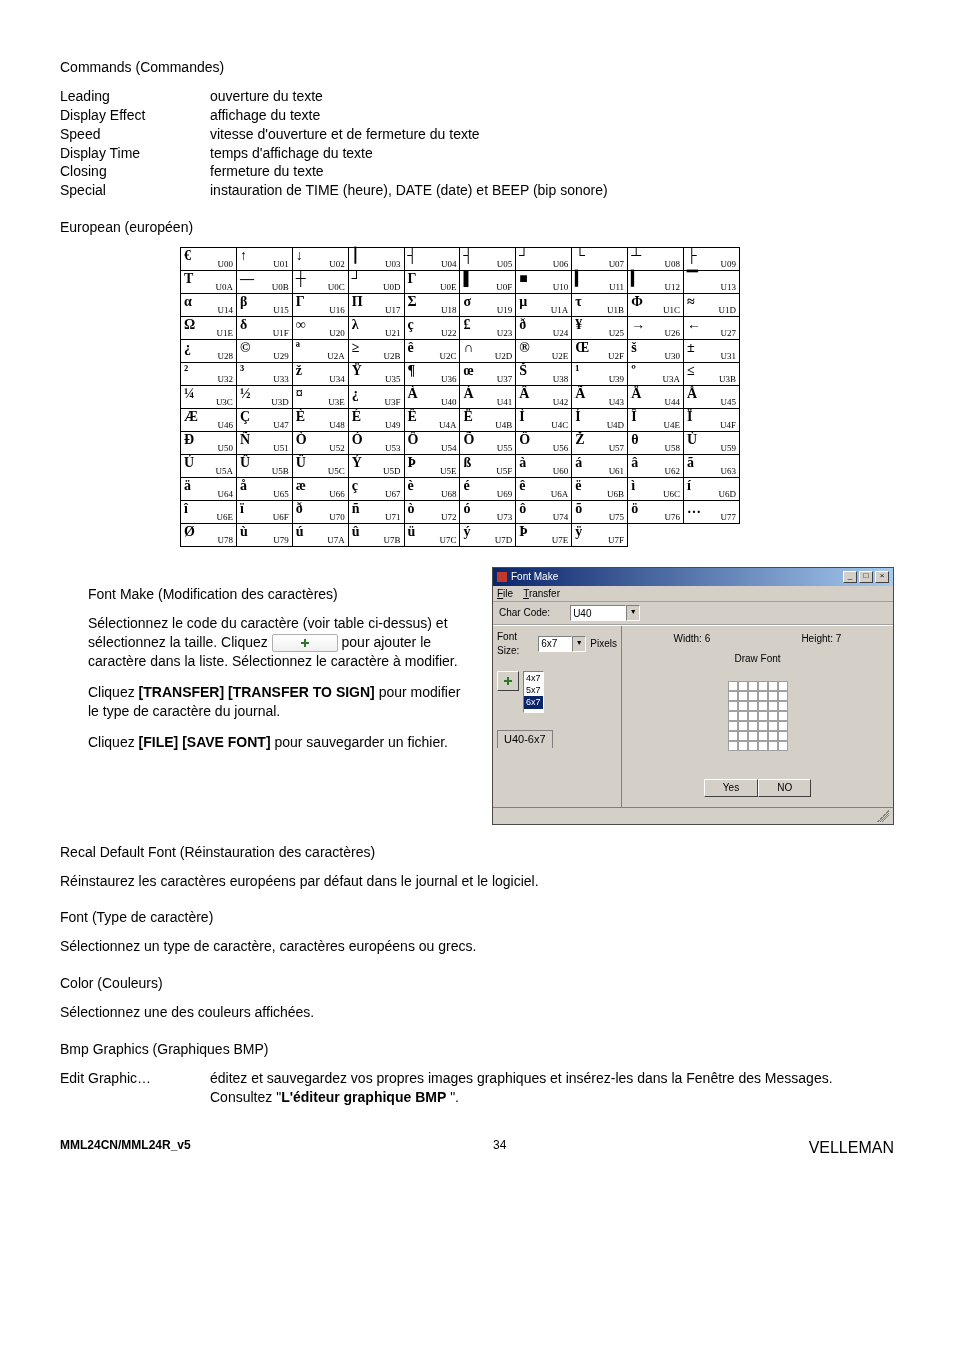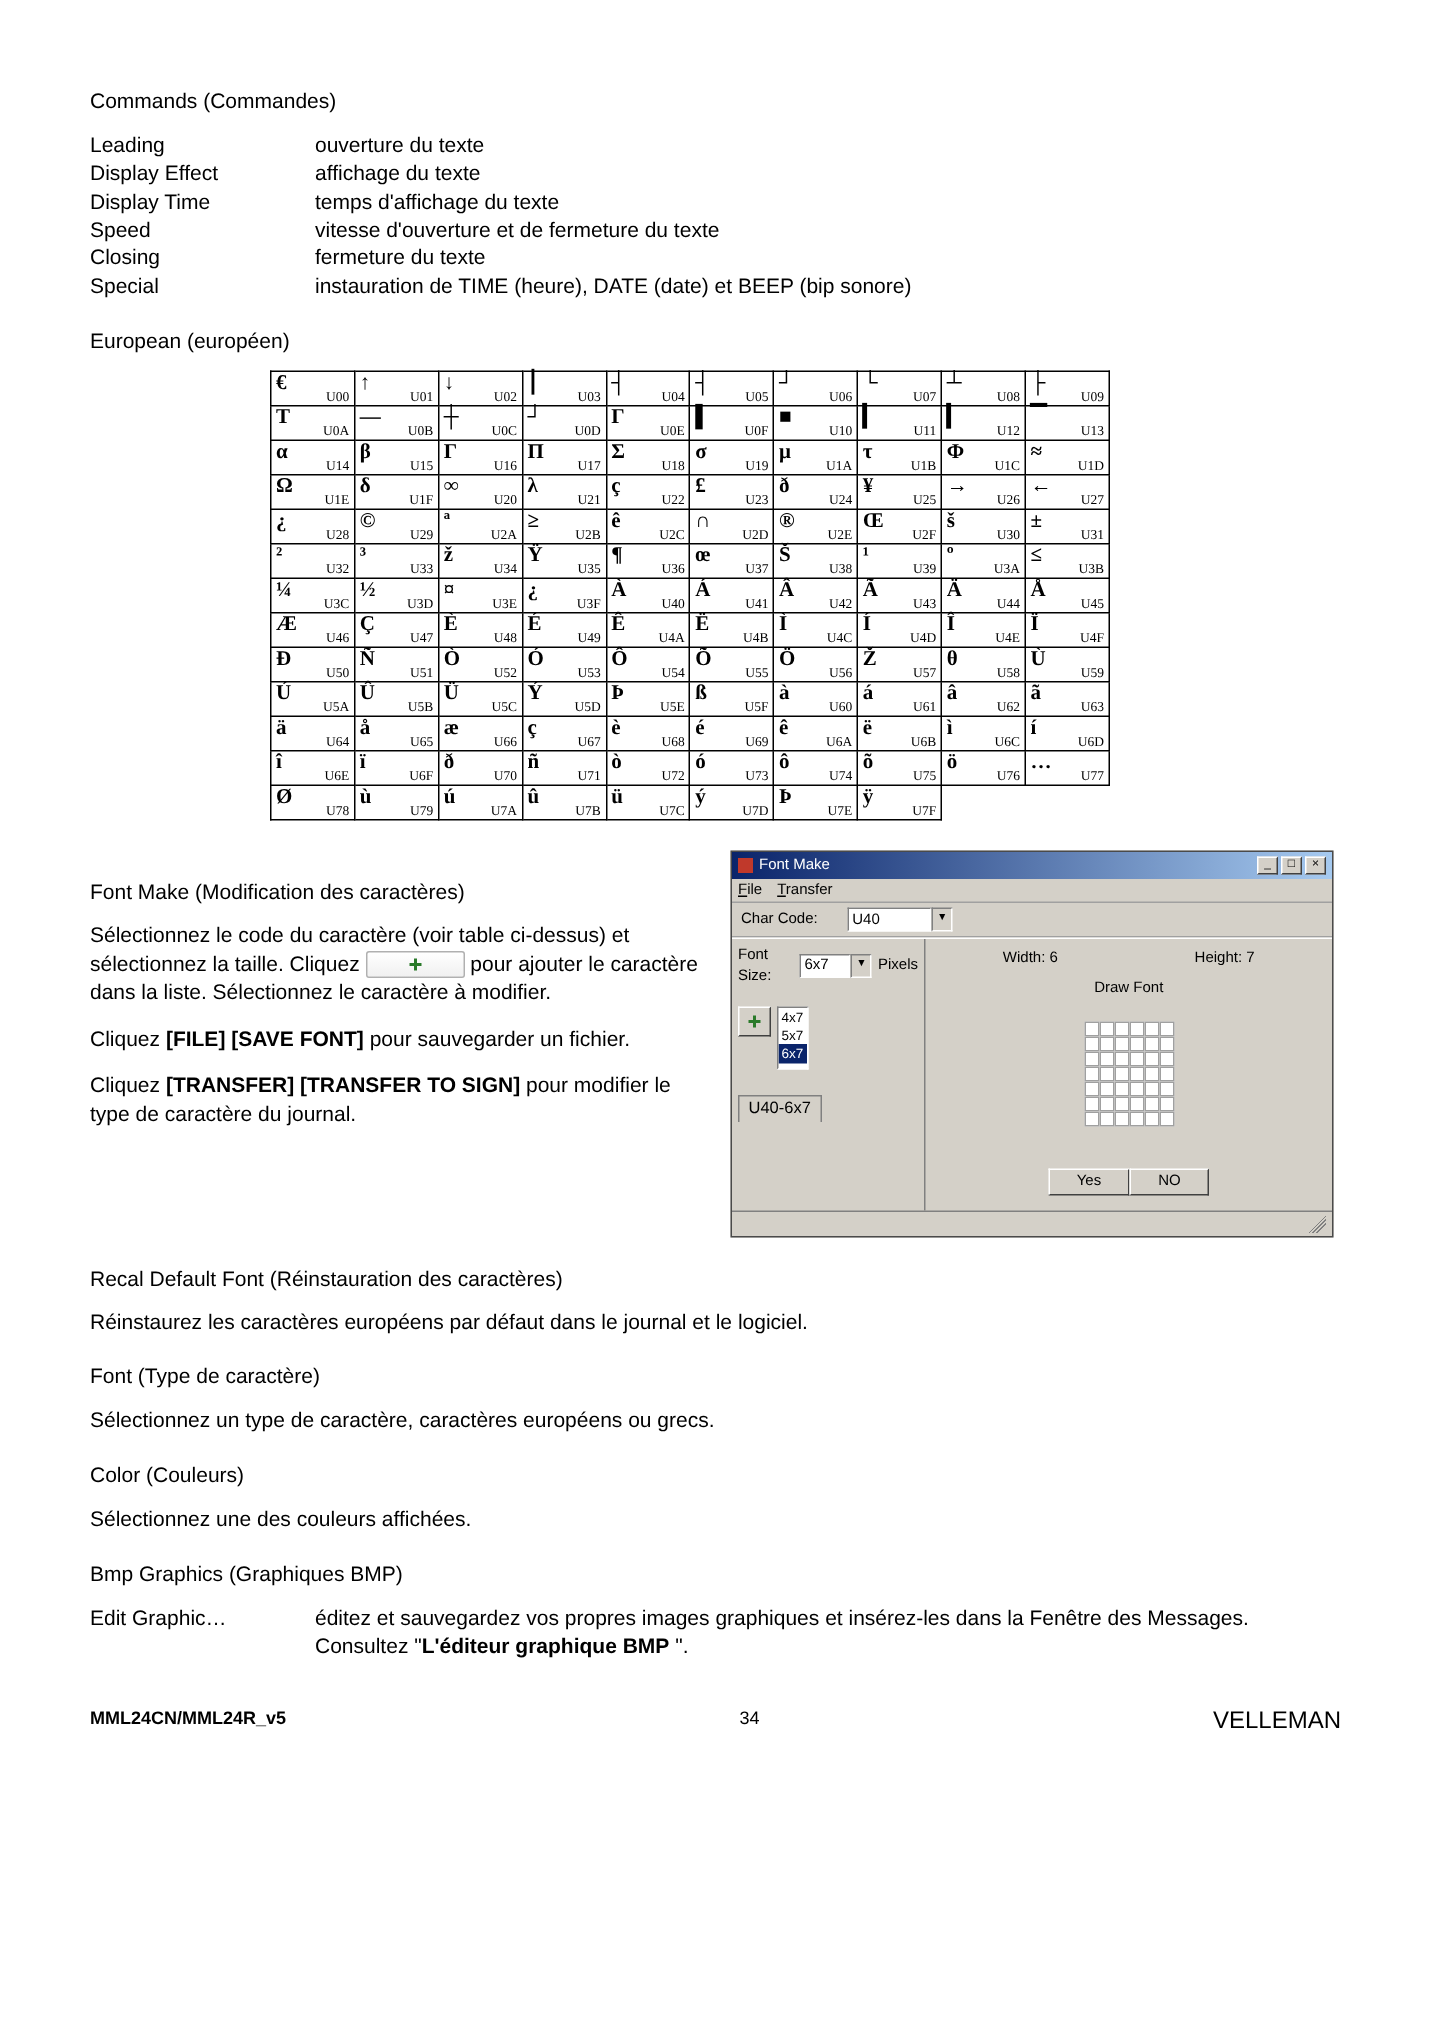--- a/index.html
+++ b/index.html
@@ -58,20 +58,21 @@
     font-size: 9px;
     line-height: 1;
   }
   .two-col {
     display: flex;
     gap: 20px;
   }
   .left-col {
     flex: 1 1 0;
     max-width: 420px;
+    margin-left: 28px;
   }
   .right-col {
     flex: 1;
   }
   .add-icon {
     display: inline-block;
     vertical-align: middle;
     width: 64px;
     height: 16px;
     border: 1px solid #b0b0b0;
@@ -237,26 +238,26 @@
 <div id="commands-list">
     <div class="cmd-row">
       <div class="cmd-term">Leading</div>
       <div class="cmd-def">ouverture du texte</div>
     </div>
     <div class="cmd-row">
       <div class="cmd-term">Display Effect</div>
       <div class="cmd-def">affichage du texte</div>
     </div>
     <div class="cmd-row">
+      <div class="cmd-term">Speed</div>
+      <div class="cmd-def">vitesse d'ouverture et de fermeture du texte</div>
+    </div>
+    <div class="cmd-row">
       <div class="cmd-term">Display Time</div>
       <div class="cmd-def">temps d'affichage du texte</div>
-    </div>
-    <div class="cmd-row">
-      <div class="cmd-term">Speed</div>
-      <div class="cmd-def">vitesse d'ouverture et de fermeture du texte</div>
     </div>
     <div class="cmd-row">
       <div class="cmd-term">Closing</div>
       <div class="cmd-def">fermeture du texte</div>
     </div>
     <div class="cmd-row">
       <div class="cmd-term">Special</div>
       <div class="cmd-def">instauration de TIME (heure), DATE (date) et BEEP (bip sonore)</div>
     </div>
   </div>
@@ -811,24 +812,24 @@
 
 <div class="two-col">
   <div class="left-col">
     <div class="section-heading">Font Make (Modification des caractères)</div>
     <p>
       <span>Sélectionnez le code du caractère (voir table ci-dessus) et sélectionnez la taille. Cliquez </span>
       <span class="add-icon"></span>
       <span> pour ajouter le caractère dans la liste. Sélectionnez le caractère à modifier.</span>
     </p>
     <p>
-      <span>Cliquez </span><span class="bold">[FILE] [SAVE FONT]</span><span> pour sauvegarder un fichier.</span>
+      <span>Cliquez </span><span class="bold">[TRANSFER] [TRANSFER TO SIGN]</span><span> pour modifier le type de caractère du journal.</span>
     </p>
     <p>
-      <span>Cliquez </span><span class="bold">[TRANSFER] [TRANSFER TO SIGN]</span><span> pour modifier le type de caractère du journal.</span>
+      <span>Cliquez </span><span class="bold">[FILE] [SAVE FONT]</span><span> pour sauvegarder un fichier.</span>
     </p>
   </div>
   <div class="right-col">
     <div class="dialog-window">
       <div class="titlebar">
         <div class="title-left">
           <span class="title-ico"></span>
           <span>Font Make</span>
         </div>
         <div class="title-btns">

